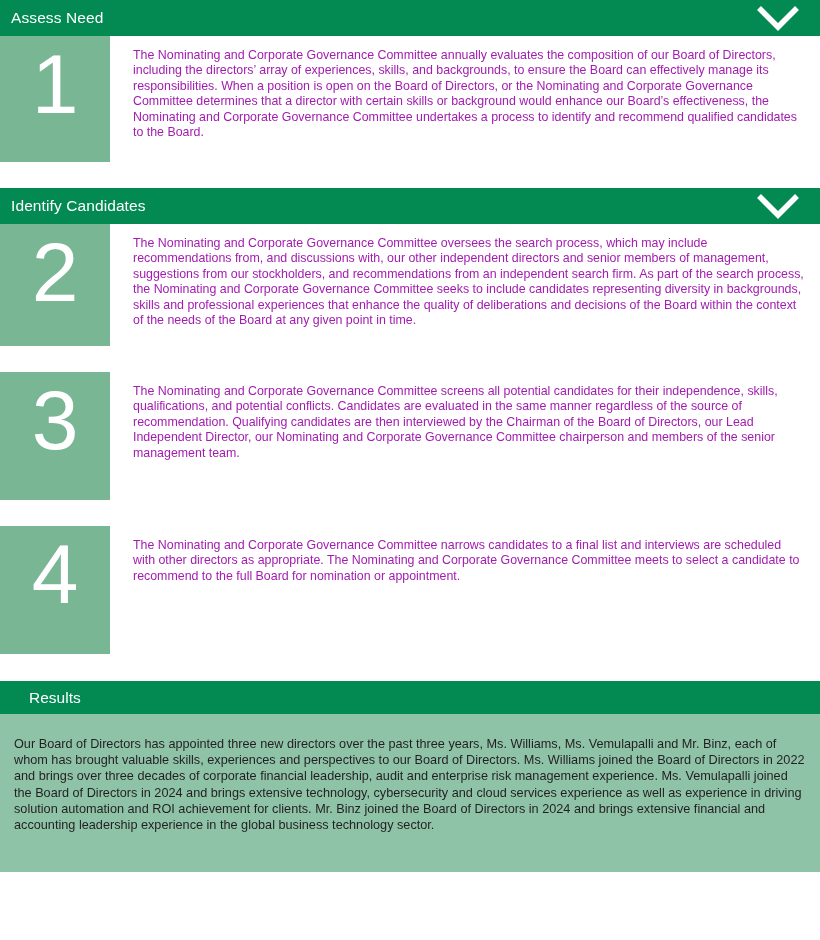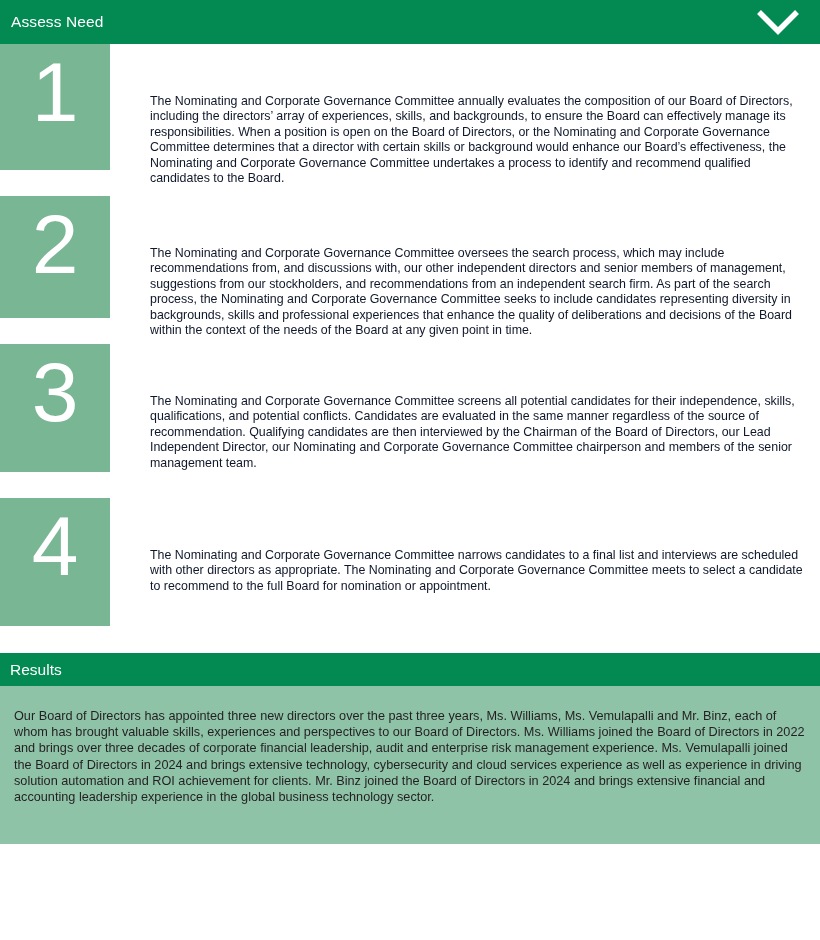--- a/index.html
+++ b/index.html
@@ -20,21 +20,21 @@
     position: relative;
     background: #ffffff;
   }
 
   
   .step {
     width: 820px;
   }
 
   .step-header {
-    height: 44px;
+    height: 36px;
     background: #038a53;
     display: flex;
     align-items: center;
     justify-content: space-between;
     padding: 0 0 0 11px;
     box-sizing: border-box;
   }
 
   .step-title {
     color: #ffffff;
@@ -75,41 +75,40 @@
   .num-block .num {
     font-size: 84px;
     line-height: 1.02;
     font-weight: 400;
     padding-top: 6px;
     font-family: "Liberation Sans", sans-serif;
   }
 
   .step-text {
     flex: 1 1 auto;
-    color: #0f172a;
+    color: #a21caf;
     font-size: 12.4px;
     line-height: 15.4px;
-    padding: 12px 15px 10px 40px;
+    padding: 12px 15px 10px 23px;
     box-sizing: border-box;
     text-align: left;
-    margin-top: 38px;
   }
 
   .gap {
     height: 26px;
     background: #ffffff;
   }
 
   
   .results-header {
     height: 33px;
     background: #038a53;
     display: flex;
     align-items: center;
-    padding-left: 10px;
+    padding-left: 29px;
     box-sizing: border-box;
   }
   .results-title {
     color: #ffffff;
     font-size: 15.5px;
     line-height: 33px;
   }
   .results-body {
     background: #8fc3a8;
     padding: 22px 14px 18px 14px;
@@ -138,20 +137,28 @@
       <div class="num-block" style="height:126px;">
         <span class="num">1</span>
       </div>
       <div class="step-text">The Nominating and Corporate Governance Committee annually evaluates the composition of our Board of Directors, including the directors’ array of experiences, skills, and backgrounds, to ensure the Board can effectively manage its responsibilities. When a position is open on the Board of Directors, or the Nominating and Corporate Governance Committee determines that a director with certain skills or background would enhance our Board’s effectiveness, the Nominating and Corporate Governance Committee undertakes a process to identify and recommend qualified candidates to the Board.</div>
     </div>
   </section>
 
   <div class="gap"></div>
 
   <section class="step">
+    <div class="step-header">
+      <span class="step-title">Identify Candidates</span>
+      <span class="chevron">
+        <svg width="44" height="26" viewBox="0 0 44 26" aria-hidden="true">
+          <polyline points="3,3 22,22 41,3" fill="none" stroke="#ffffff" stroke-width="5.5" stroke-linecap="butt" stroke-linejoin="miter"></polyline>
+        </svg>
+      </span>
+    </div>
     <div class="step-body" style="height:122px;">
       <div class="num-block" style="height:122px;">
         <span class="num">2</span>
       </div>
       <div class="step-text">The Nominating and Corporate Governance Committee oversees the search process, which may include recommendations from, and discussions with, our other independent directors and senior members of management, suggestions from our stockholders, and recommendations from an independent search firm. As part of the search process, the Nominating and Corporate Governance Committee seeks to include candidates representing diversity in backgrounds, skills and professional experiences that enhance the quality of deliberations and decisions of the Board within the context of the needs of the Board at any given point in time.</div>
     </div>
   </section>
 
   <div class="gap"></div>
 

